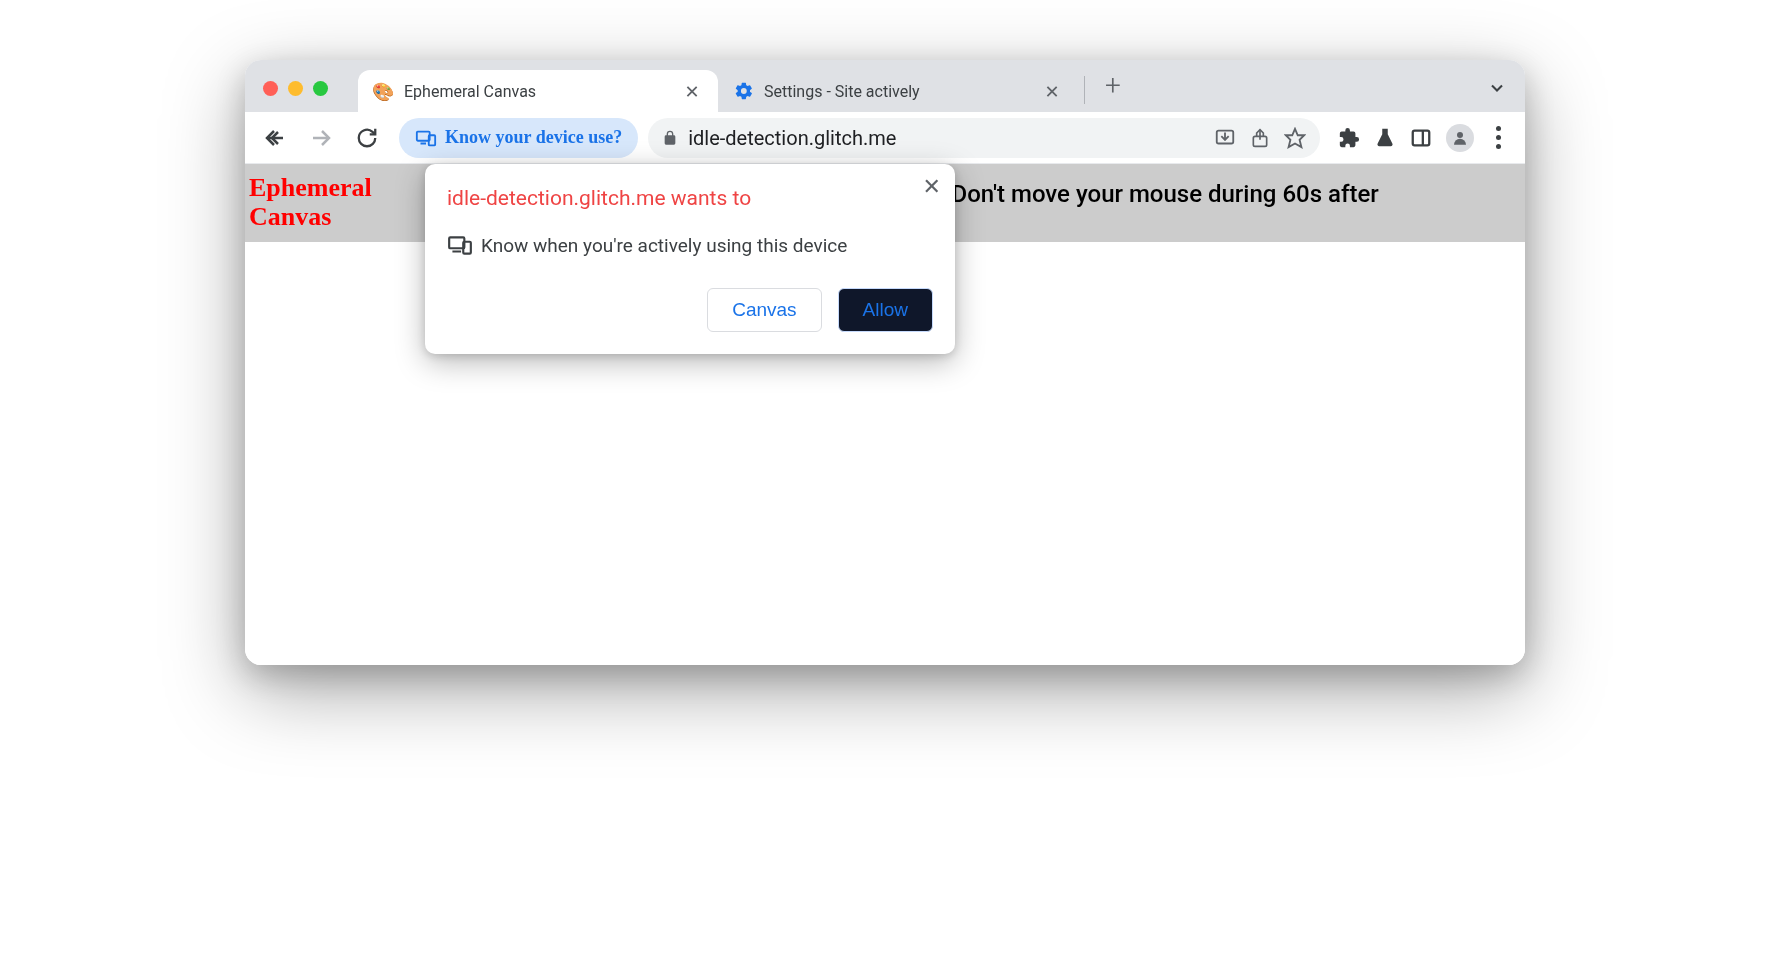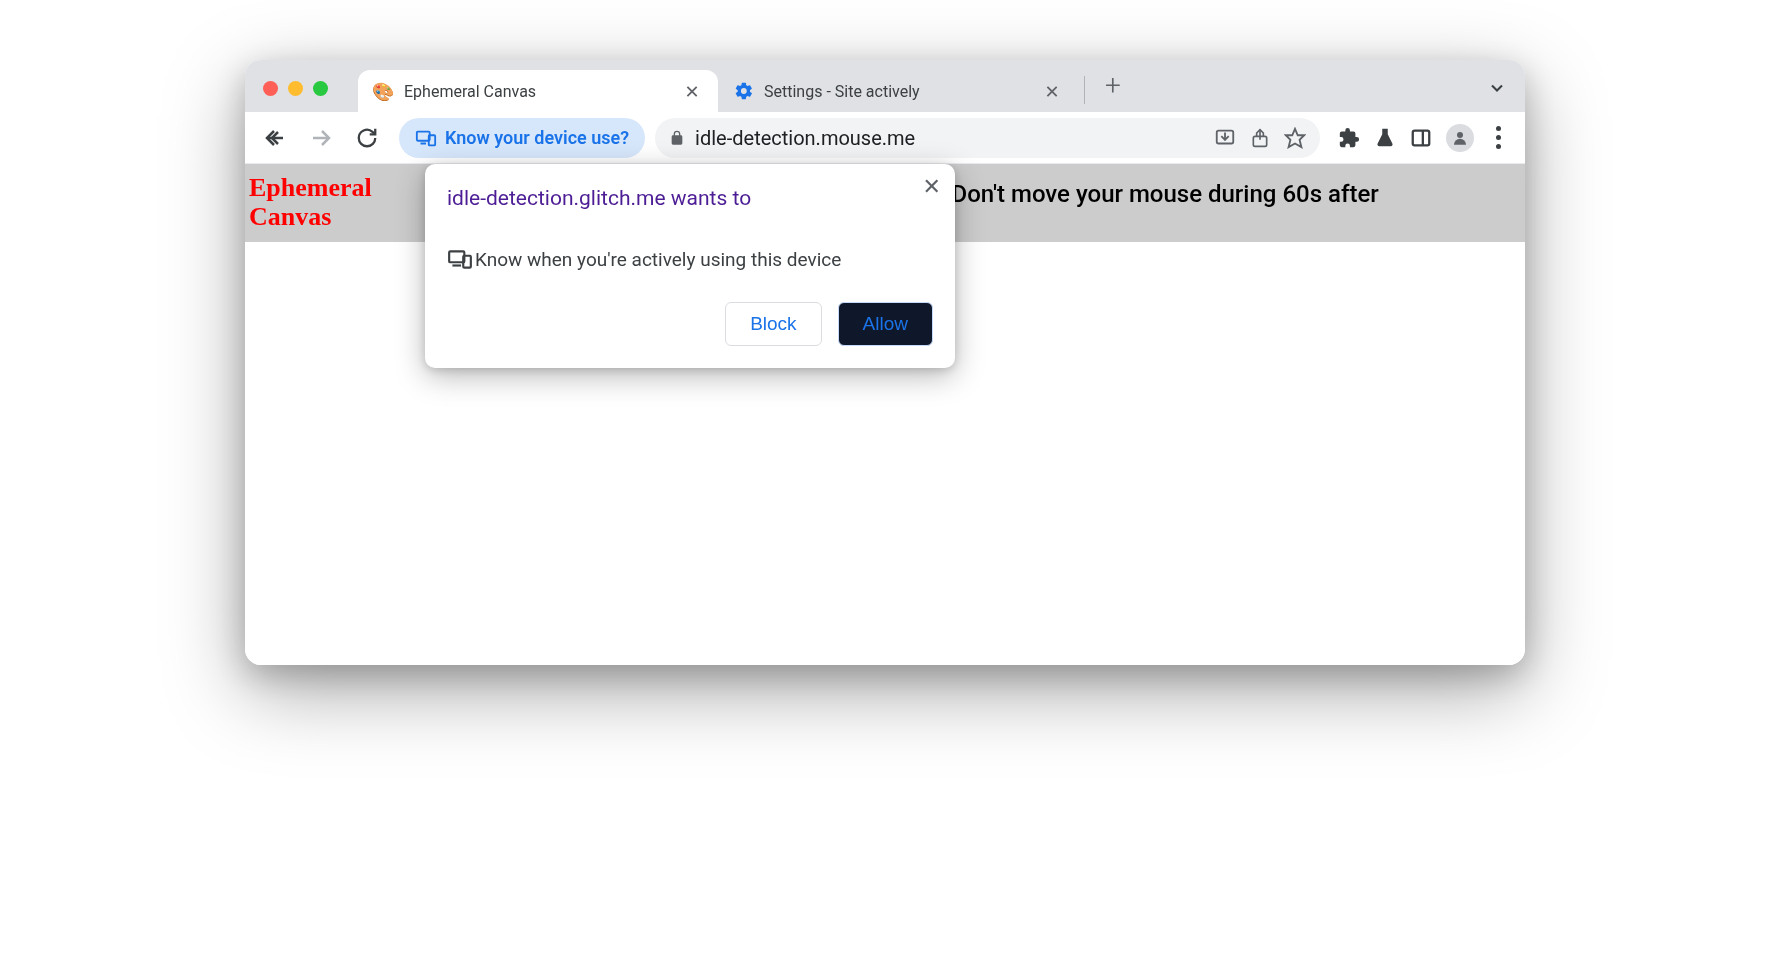--- a/index.html
+++ b/index.html
@@ -95,20 +95,21 @@
   display: flex; align-items: center; gap: 8px;
   background: #d7e7fb;
   color: #1a73e8;
   border-radius: 20px;
   padding: 6px 16px;
   font-size: 18px;
   font-weight: 600;
   height: 40px;
   cursor: pointer;
   margin-right: 10px;
+  font-family: Liberation Serif, serif;
 }
 .omnibox {
   flex: 1;
   height: 40px;
   background: #f1f3f4;
   border-radius: 20px;
   display: flex;
   align-items: center;
   padding: 0 14px;
   gap: 10px;
@@ -161,22 +162,22 @@
   background: #fff;
   border-radius: 10px;
   box-shadow: 0 8px 30px rgba(0,0,0,0.28), 0 2px 8px rgba(0,0,0,0.15);
   padding: 22px 22px 22px 22px;
   z-index: 100;
 }
 .prompt-close {
   position: absolute; top: 10px; right: 14px;
   font-size: 22px; color: #5f6368; cursor: pointer;
 }
-.prompt-title { font-size: 21px; color: #4c1d95; margin-bottom: 36px; }
-.prompt-row { display: flex; align-items: center; gap: 2px; font-size: 19px; color: #3c4043; margin-bottom: 30px; }
+.prompt-title { font-size: 21px; color: #ef4444; margin-bottom: 22px; }
+.prompt-row { display: flex; align-items: center; gap: 8px; font-size: 19px; color: #3c4043; margin-bottom: 30px; }
 .prompt-buttons { display: flex; justify-content: flex-end; gap: 16px; }
 .prompt-btn {
   padding: 10px 24px;
   font-size: 19px;
   border-radius: 6px;
   border: 1px solid #dadce0;
   background: #fff;
   color: #1a73e8;
   font-weight: 500;
   cursor: pointer;
@@ -261,21 +262,21 @@
         </span>
         <span>Know your device use?</span>
       </div>
 
       <div class="omnibox">
         <span class="lock-icon">
           <svg width="16" height="16" viewBox="0 0 24 24" fill="#5f6368">
               <path d="M18 8h-1V6a5 5 0 0 0-10 0v2H6a2 2 0 0 0-2 2v10a2 2 0 0 0 2 2h12a2 2 0 0 0 2-2V10a2 2 0 0 0-2-2Zm-9-2a3 3 0 0 1 6 0v2H9Z"></path>
             </svg>
         </span>
-        <span class="url-text">idle-detection.mouse.me</span>
+        <span class="url-text">idle-detection.glitch.me</span>
         <div class="omni-actions">
           <span class="omni-action-icon">
             <svg width="22" height="22" viewBox="0 0 24 24" fill="none" stroke="#5f6368" stroke-width="2">
                 <rect x="3" y="4" width="18" height="14" rx="2"></rect>
                 <polyline points="8 10 12 14 16 10"></polyline>
                 <line x1="12" y1="6" x2="12" y2="14"></line>
               </svg>
           </span>
           <span class="omni-action-icon">
             <svg width="20" height="20" viewBox="0 0 24 24" fill="none" stroke="#5f6368" stroke-width="2">
@@ -337,19 +338,19 @@
         <span>
           <svg width="26" height="26" viewBox="0 0 24 24" fill="none" stroke="#3c4043" stroke-width="2">
               <rect x="2" y="5" width="14" height="10" rx="1"></rect>
               <line x1="5" y1="18" x2="13" y2="18"></line>
               <rect x="15" y="9" width="7" height="11" rx="1"></rect>
             </svg>
         </span>
         <span>Know when you're actively using this device</span>
       </div>
       <div class="prompt-buttons">
-        <button class="prompt-btn">Block</button>
+        <button class="prompt-btn">Canvas</button>
         <button class="prompt-btn allow">Allow</button>
       </div>
     </div>
   </div>
 
 </div>
 
 </body></html>

